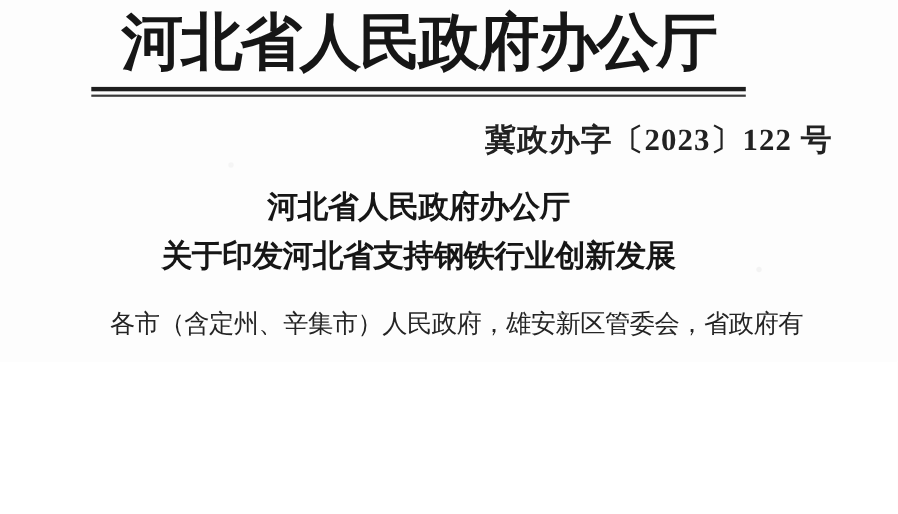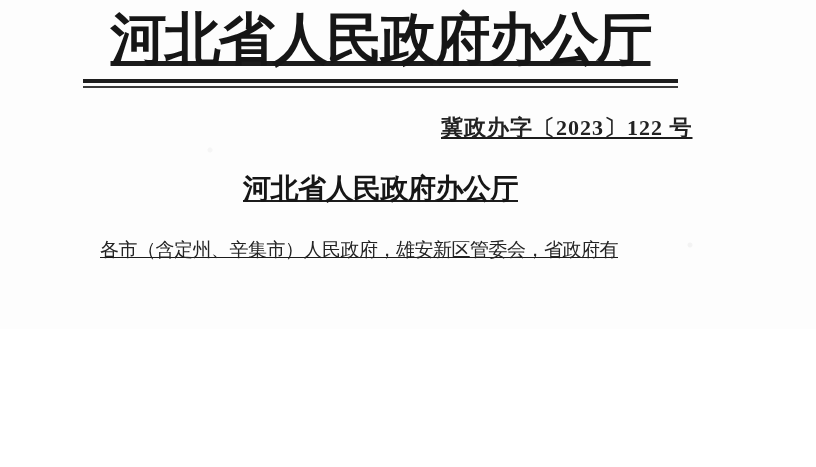--- a/index.html
+++ b/index.html
@@ -11,21 +11,20 @@
     position: relative;
     width: 816px;
     height: 329px;
     background:
       radial-gradient(circle at 690px 245px, rgba(0,0,0,0.04) 0 2px, transparent 3px),
       radial-gradient(circle at 210px 150px, rgba(0,0,0,0.03) 0 2px, transparent 3px),
       #fdfdfd;
     overflow: hidden;
     color: #1c1c1c;
     font-family: "Liberation Serif", "DejaVu Serif", serif;
-    text-decoration: underline;
   }
   .content {
     width: 595px;
     margin-left: 83px;
   }
   .masthead {
     margin: 0;
     padding-top: 9px;
     text-align: center;
     font-size: 56px;
@@ -43,21 +42,21 @@
     background: #1e1e1e;
   }
   .rule-thin {
     margin-top: 3px;
     height: 2px;
     background: #3a3a3a;
   }
   .doc-number {
     margin-top: 28px;
     margin-left: 358px;
-    font-size: 22px;
+    font-size: 28px;
     line-height: 24px;
     font-weight: 700;
     letter-spacing: 1px;
     white-space: nowrap;
     color: #222222;
   }
   .doc-title {
     margin-top: 26px;
     text-align: center;
     font-size: 28px;
@@ -65,21 +64,21 @@
     font-weight: 700;
     letter-spacing: -0.5px;
     color: #161616;
   }
   .doc-title div {
     white-space: nowrap;
   }
   .body-block {
     margin-top: 21px;
     padding-left: 17px;
-    font-size: 19px;
+    font-size: 23px;
     line-height: 36px;
     letter-spacing: -0.5px;
     color: #242424;
   }
   .body-line {
     white-space: nowrap;
   }
   .body-line.indent {
     padding-left: 40px;
   }
@@ -94,20 +93,21 @@
 
     <div class="rule">
       <div class="rule-thick"></div>
       <div class="rule-thin"></div>
     </div>
 
     <div class="doc-number">冀政办字〔2023〕122 号</div>
 
     <div class="doc-title">
       <div>河北省人民政府办公厅</div>
+      <div>关于印发河北省支持钢铁行业创新发展</div>
     </div>
 
     <div class="body-block">
       <div class="body-line">各市（含定州、辛集市）人民政府，雄安新区管委会，省政府有</div>
     </div>
 
   </div>
 </div>
 
 </body></html>

